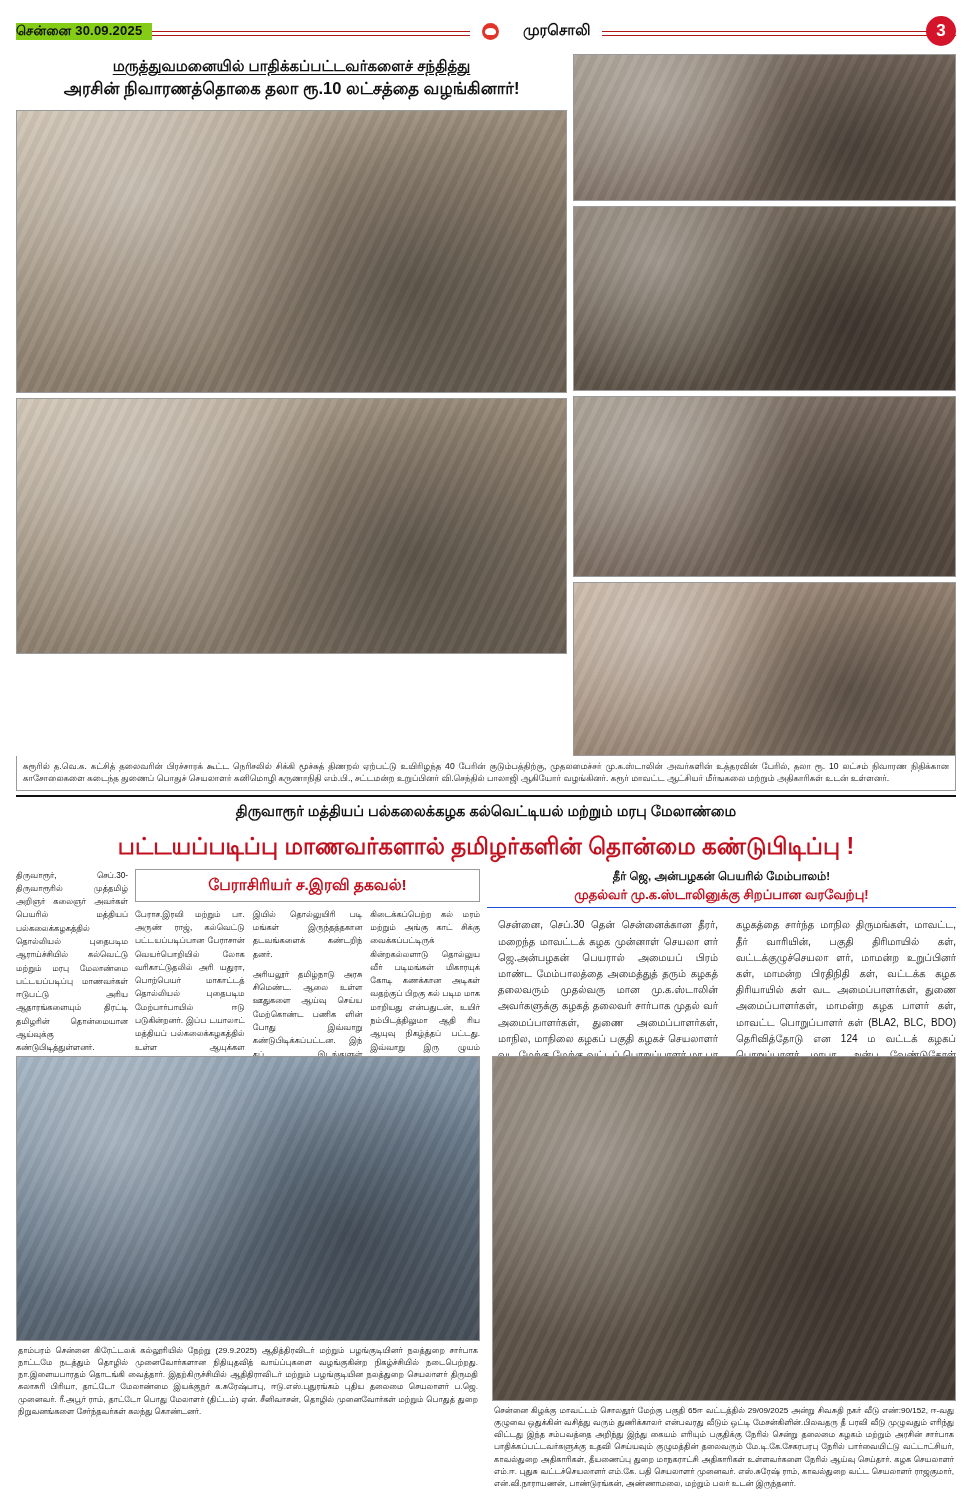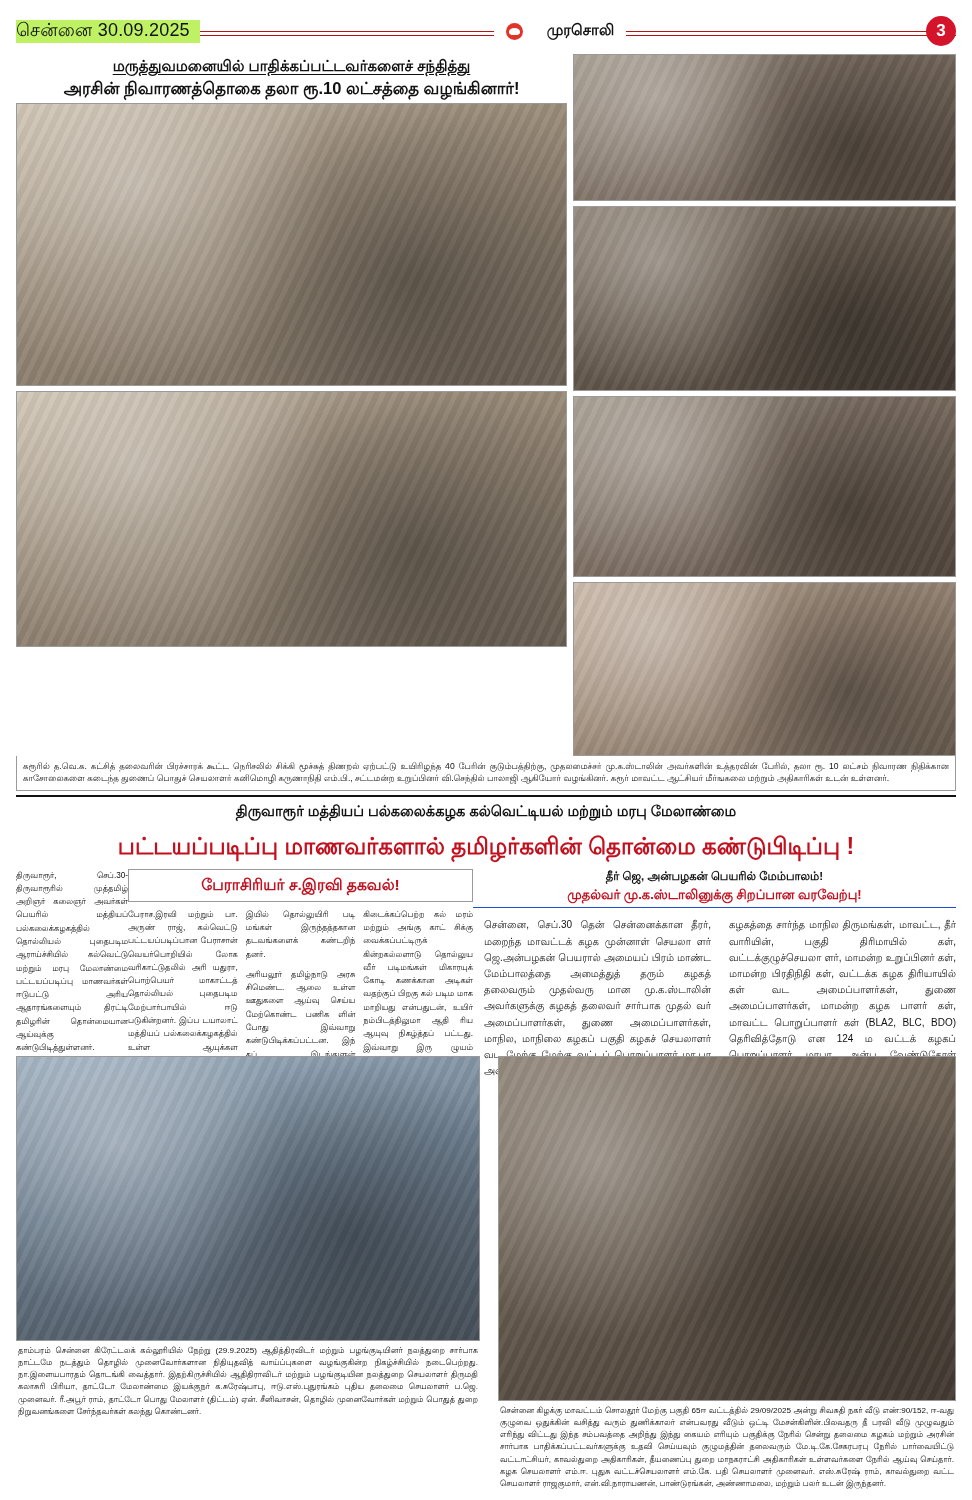--- a/index.html
+++ b/index.html
@@ -37,24 +37,24 @@
     top: 17px;
     height: 0;
     border-top: 1px solid #b21414;
     border-bottom: 1px solid #b21414;
     height: 3px;
     z-index: 0;
   }
   .mast-date {
     position: relative;
     z-index: 2;
-    background: #bef264;
+    background: #84cc16;
     padding-right: 10px;
-    font-size: 18px;
-    font-weight: normal;
+    font-size: 13px;
+    font-weight: bold;
     color: #111;
     letter-spacing: .2px;
   }
   .mast-logo {
     position: relative;
     z-index: 2;
     background: #fff;
     padding: 0 12px;
     display: flex;
     align-items: center;
@@ -148,21 +148,21 @@
     line-height: 1.25;
     padding: 4px 2px 2px;
     letter-spacing: -.2px;
   }
   .subhead {
     text-align: center;
     font-size: 16.5px;
     font-weight: bold;
     color: #111;
     line-height: 1.3;
-    padding: 2px 4px 3px;
+    padding: 2px 4px 10px;
   }
   .lead-photo-main {
     height: 283px;
     margin-bottom: 5px;
   }
   .lead-photo-second {
     height: 256px;
   }
   .lead-right {
     flex: 1;
@@ -205,20 +205,21 @@
     color: #c2101f;
     line-height: 1.3;
     padding-top: 3px;
     margin-top: 8px;
   }
 
   
   .lower {
     margin-top: 7px;
     display: flex;
+    gap: 7px;
   }
   .col-text {
     flex: 0 0 112px;
     font-size: 8.2px;
     line-height: 1.62;
     text-align: justify;
     color: #111;
     hyphens: auto;
   }
   .col-text p { margin: 0 0 7px 0; }
@@ -296,21 +297,21 @@
   }
   .right-body .c p { margin: 0 0 7px 0; }
 
   
   .bottom {
     position: absolute;
     left: 16px;
     right: 16px;
     bottom: 10px;
     display: flex;
-    gap: 18px;
+    gap: 12px;
   }
   .bot-left { flex: 0 0 464px; }
   .bot-right { flex: 1; }
   .bot-photo { height: 285px; }
   .bot-photo.tall { height: 345px; }
   .bot-cap {
     font-size: 8.1px;
     line-height: 1.5;
     text-align: justify;
     padding: 4px 2px 0;

